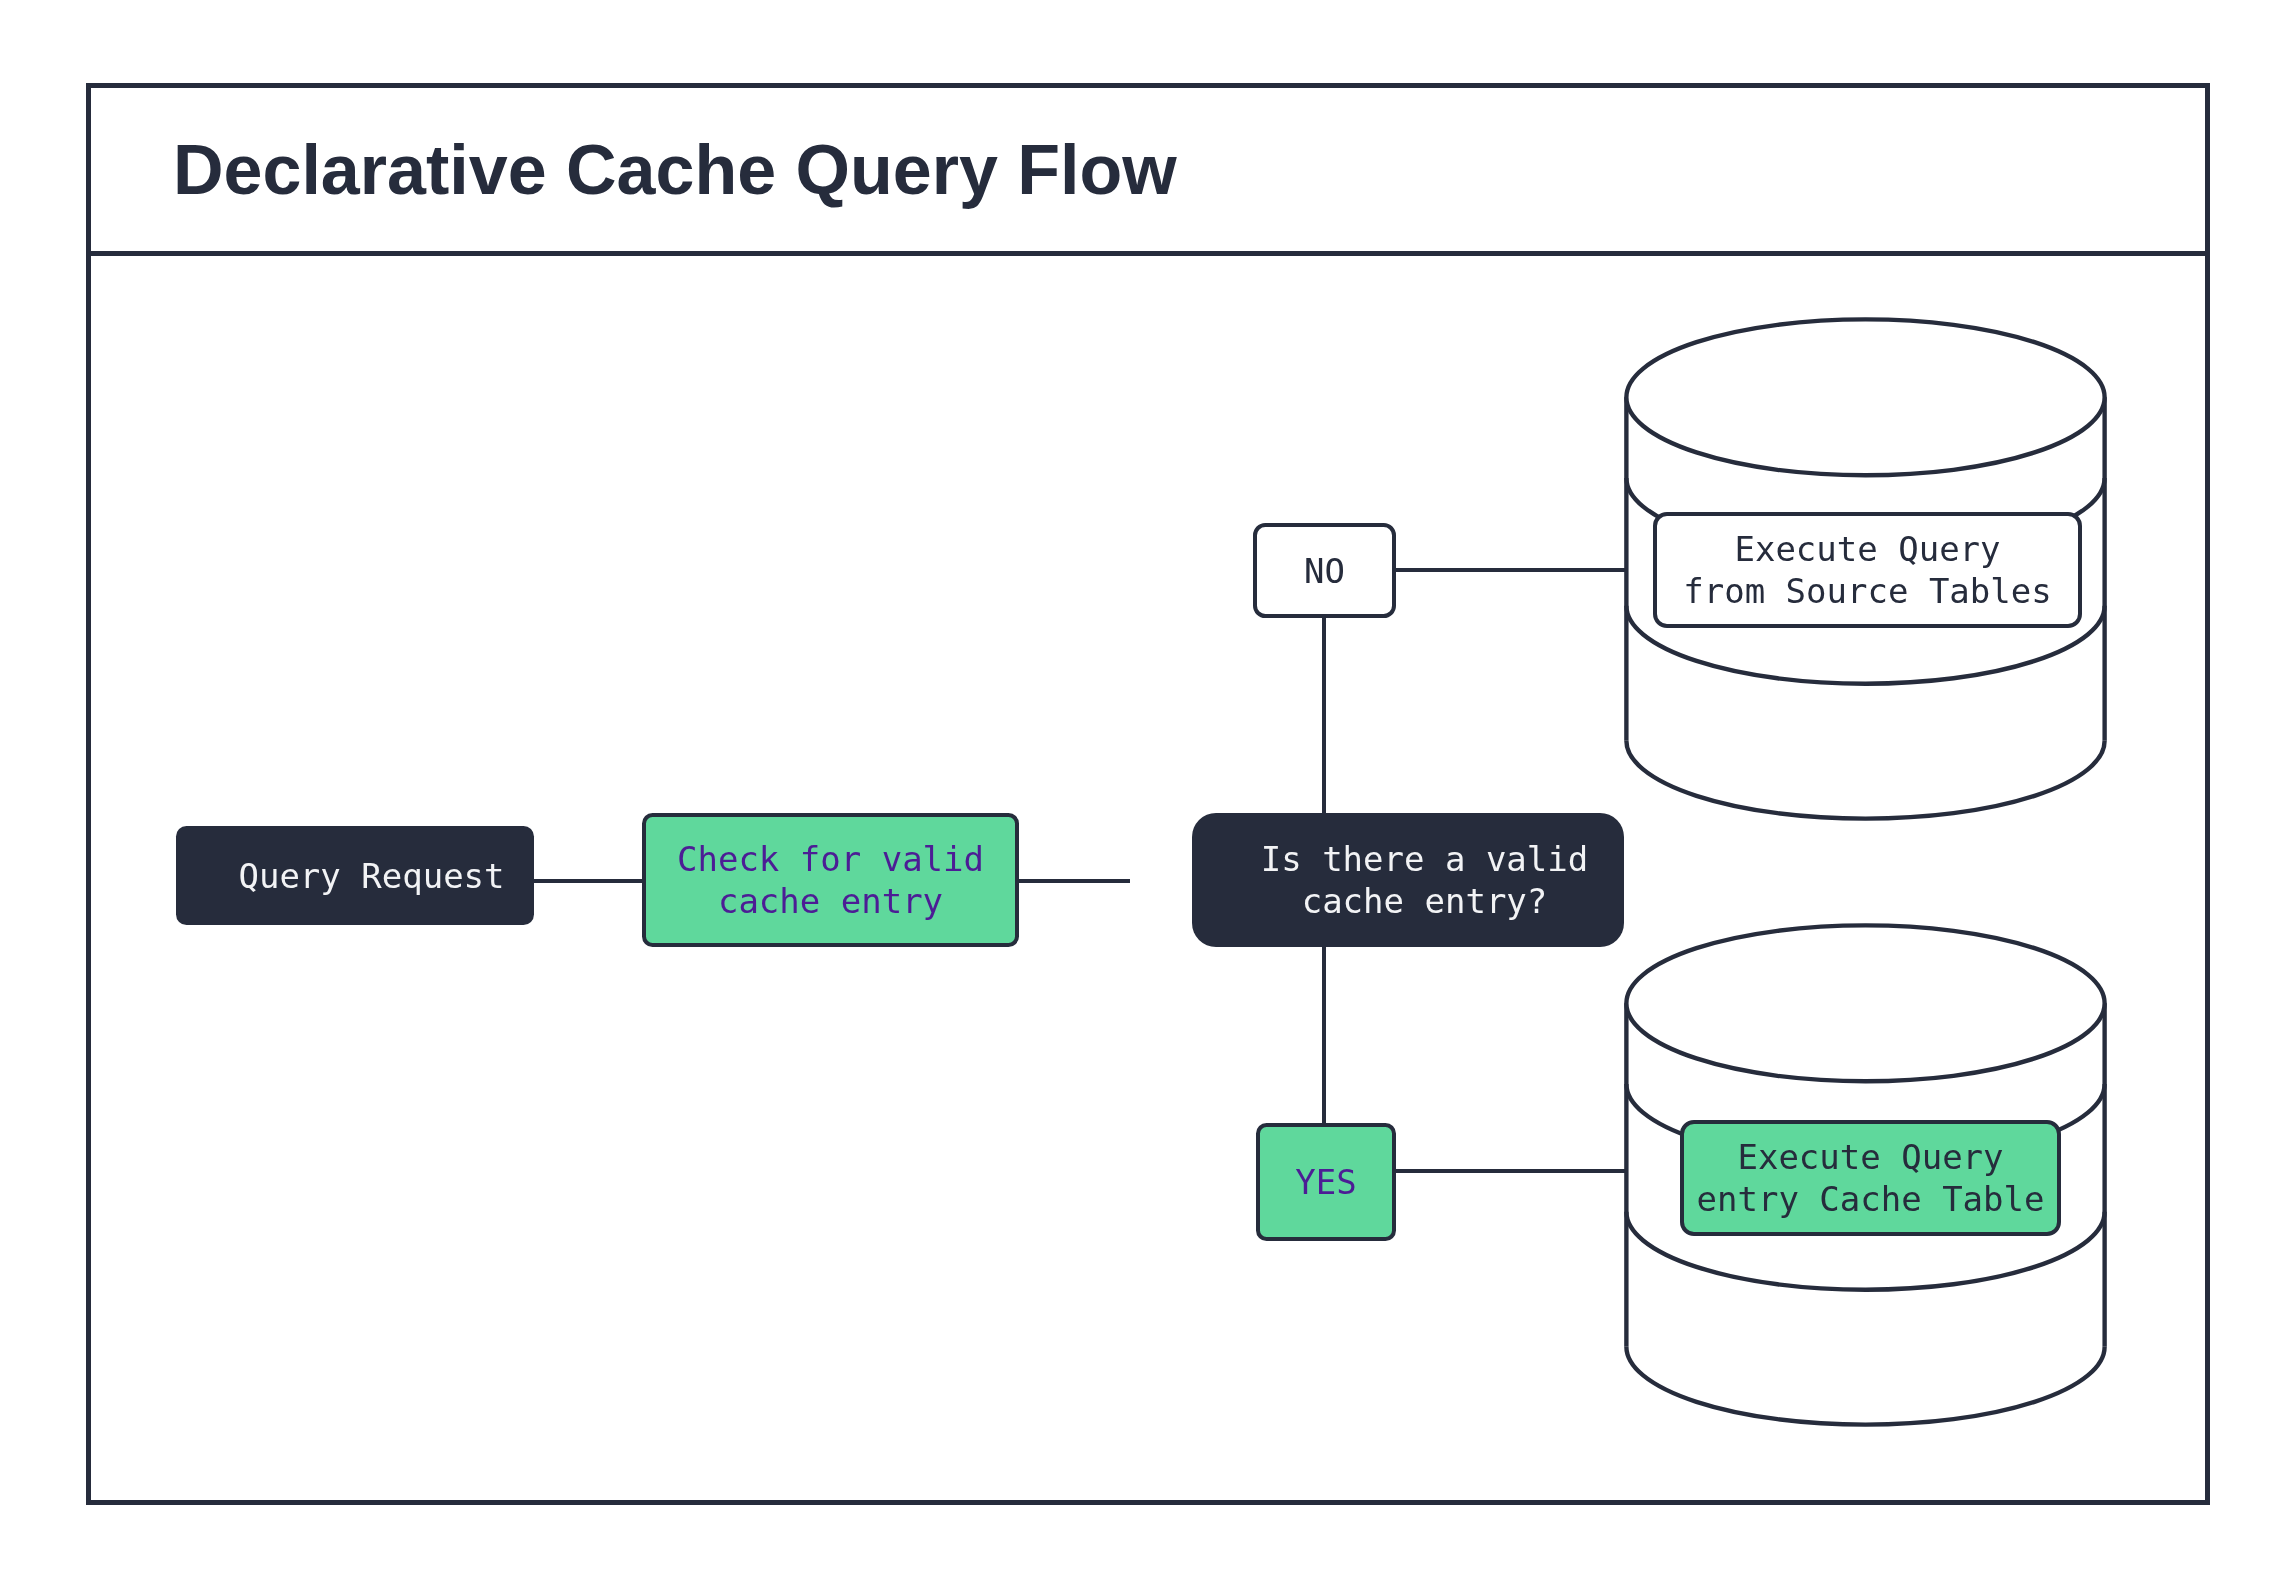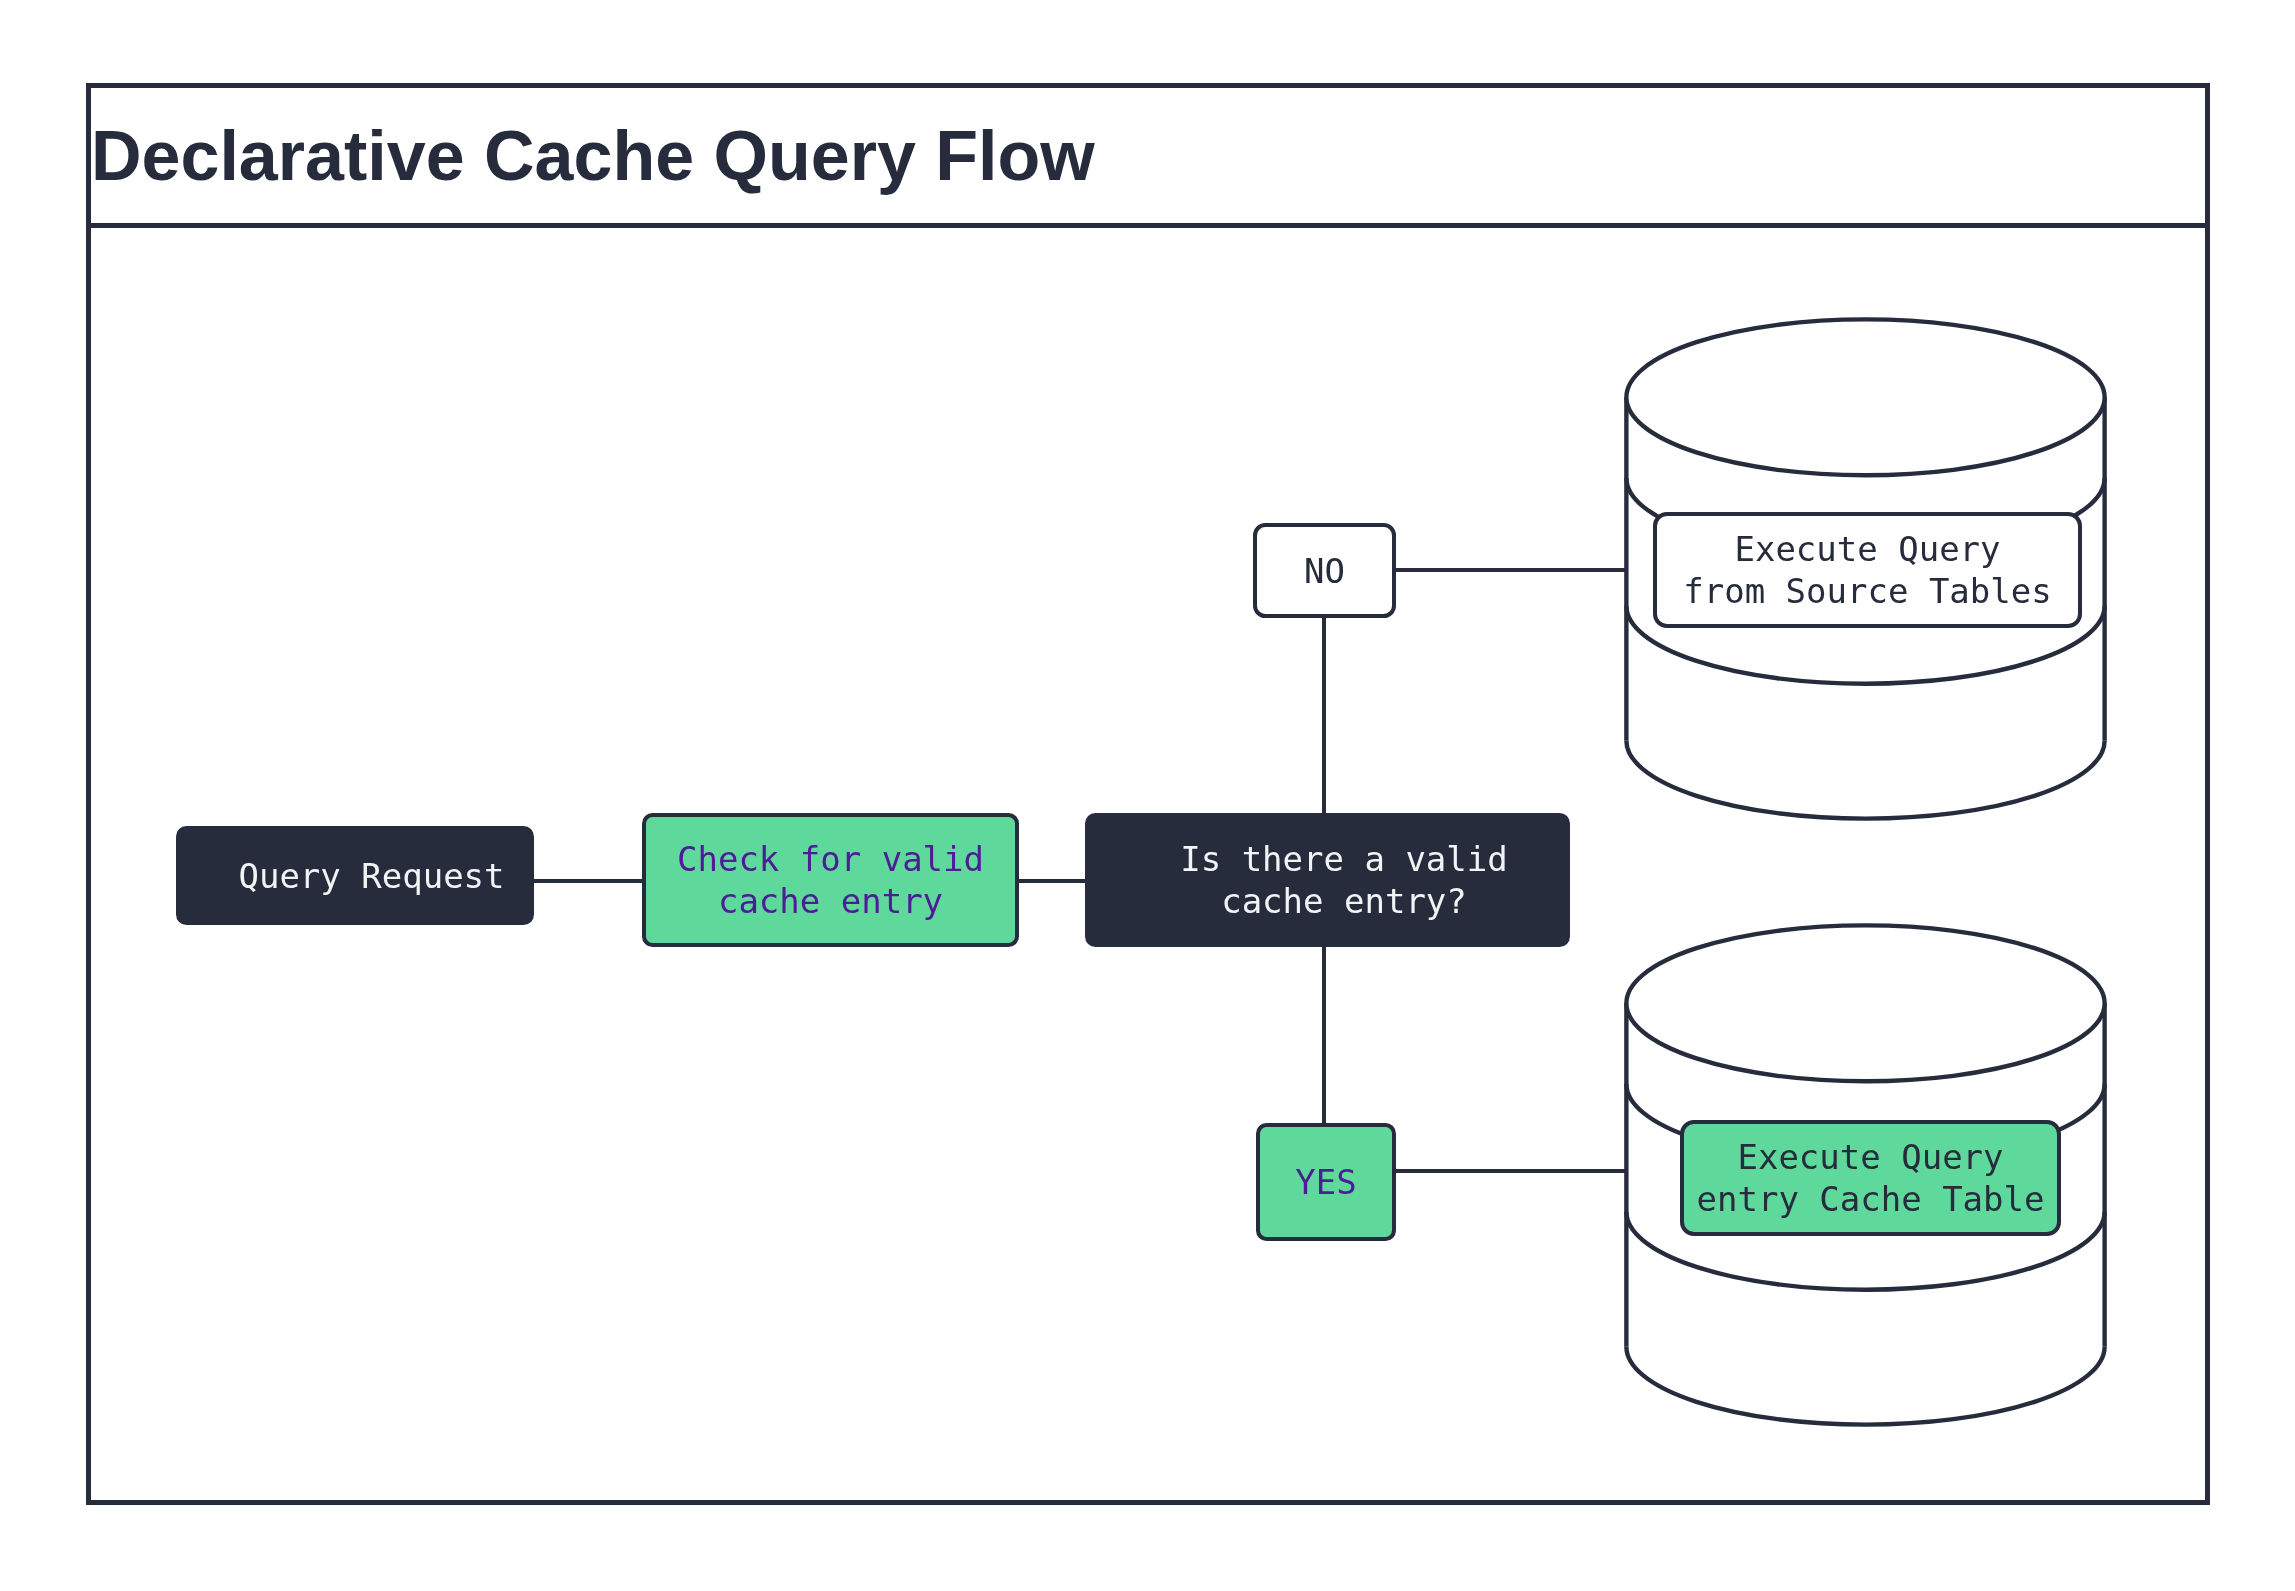--- a/index.html
+++ b/index.html
@@ -16,24 +16,25 @@
   
   .frame {
     left: 86px; top: 83px;
     width: 2124px; height: 1422px;
     border: 5.3px solid #262C3C;
     background: #ffffff;
   }
   .header {
     position: absolute;
     left: 0; top: 0; right: 0;
-    height: 140px;
+    height: 168px;
     border-bottom: 5.3px solid #262C3C;
     display: flex;
     align-items: center;
+    padding-left: 82px;
     box-sizing: border-box;
   }
   .title {
     font-family: "Liberation Sans", sans-serif;
     font-weight: bold;
     font-size: 70px;
     color: #262C3C;
     letter-spacing: 0px;
     white-space: nowrap;
   }
@@ -48,21 +49,21 @@
     line-height: 42px;
     text-align: right;
     white-space: nowrap;
   }
   .dark-node  { background: #262C3C; color: #F2F3F5; border-radius: 10.5px; padding-left: 33px; }
   .green-node { background: #5FD89C; color: #4c1d95; border: 4.4px solid #262C3C; border-radius: 10.5px; }
   .white-node { background: #FFFFFF; color: #262C3C; border: 4.4px solid #262C3C; border-radius: 12.3px; }
 
   .n-query    { left: 176px;  top: 826px;  width: 358px; height: 99px; }
   .n-check    { left: 642px;  top: 813px;  width: 377px; height: 134px; }
-  .n-decision { left: 1085px; top: 813px;  width: 485px; height: 134px; }
+  .n-decision { left: 1192px; top: 813px;  width: 432px; height: 134px; border-radius: 24px; }
   .n-no       { left: 1253px; top: 523px;  width: 143px; height: 95px; }
   .n-yes      { left: 1256px; top: 1123px; width: 140px; height: 118px; }
 
   
   .db-label {
     display: flex;
     flex-direction: column;
     align-items: center;
     justify-content: center;
     font-size: 34px;

